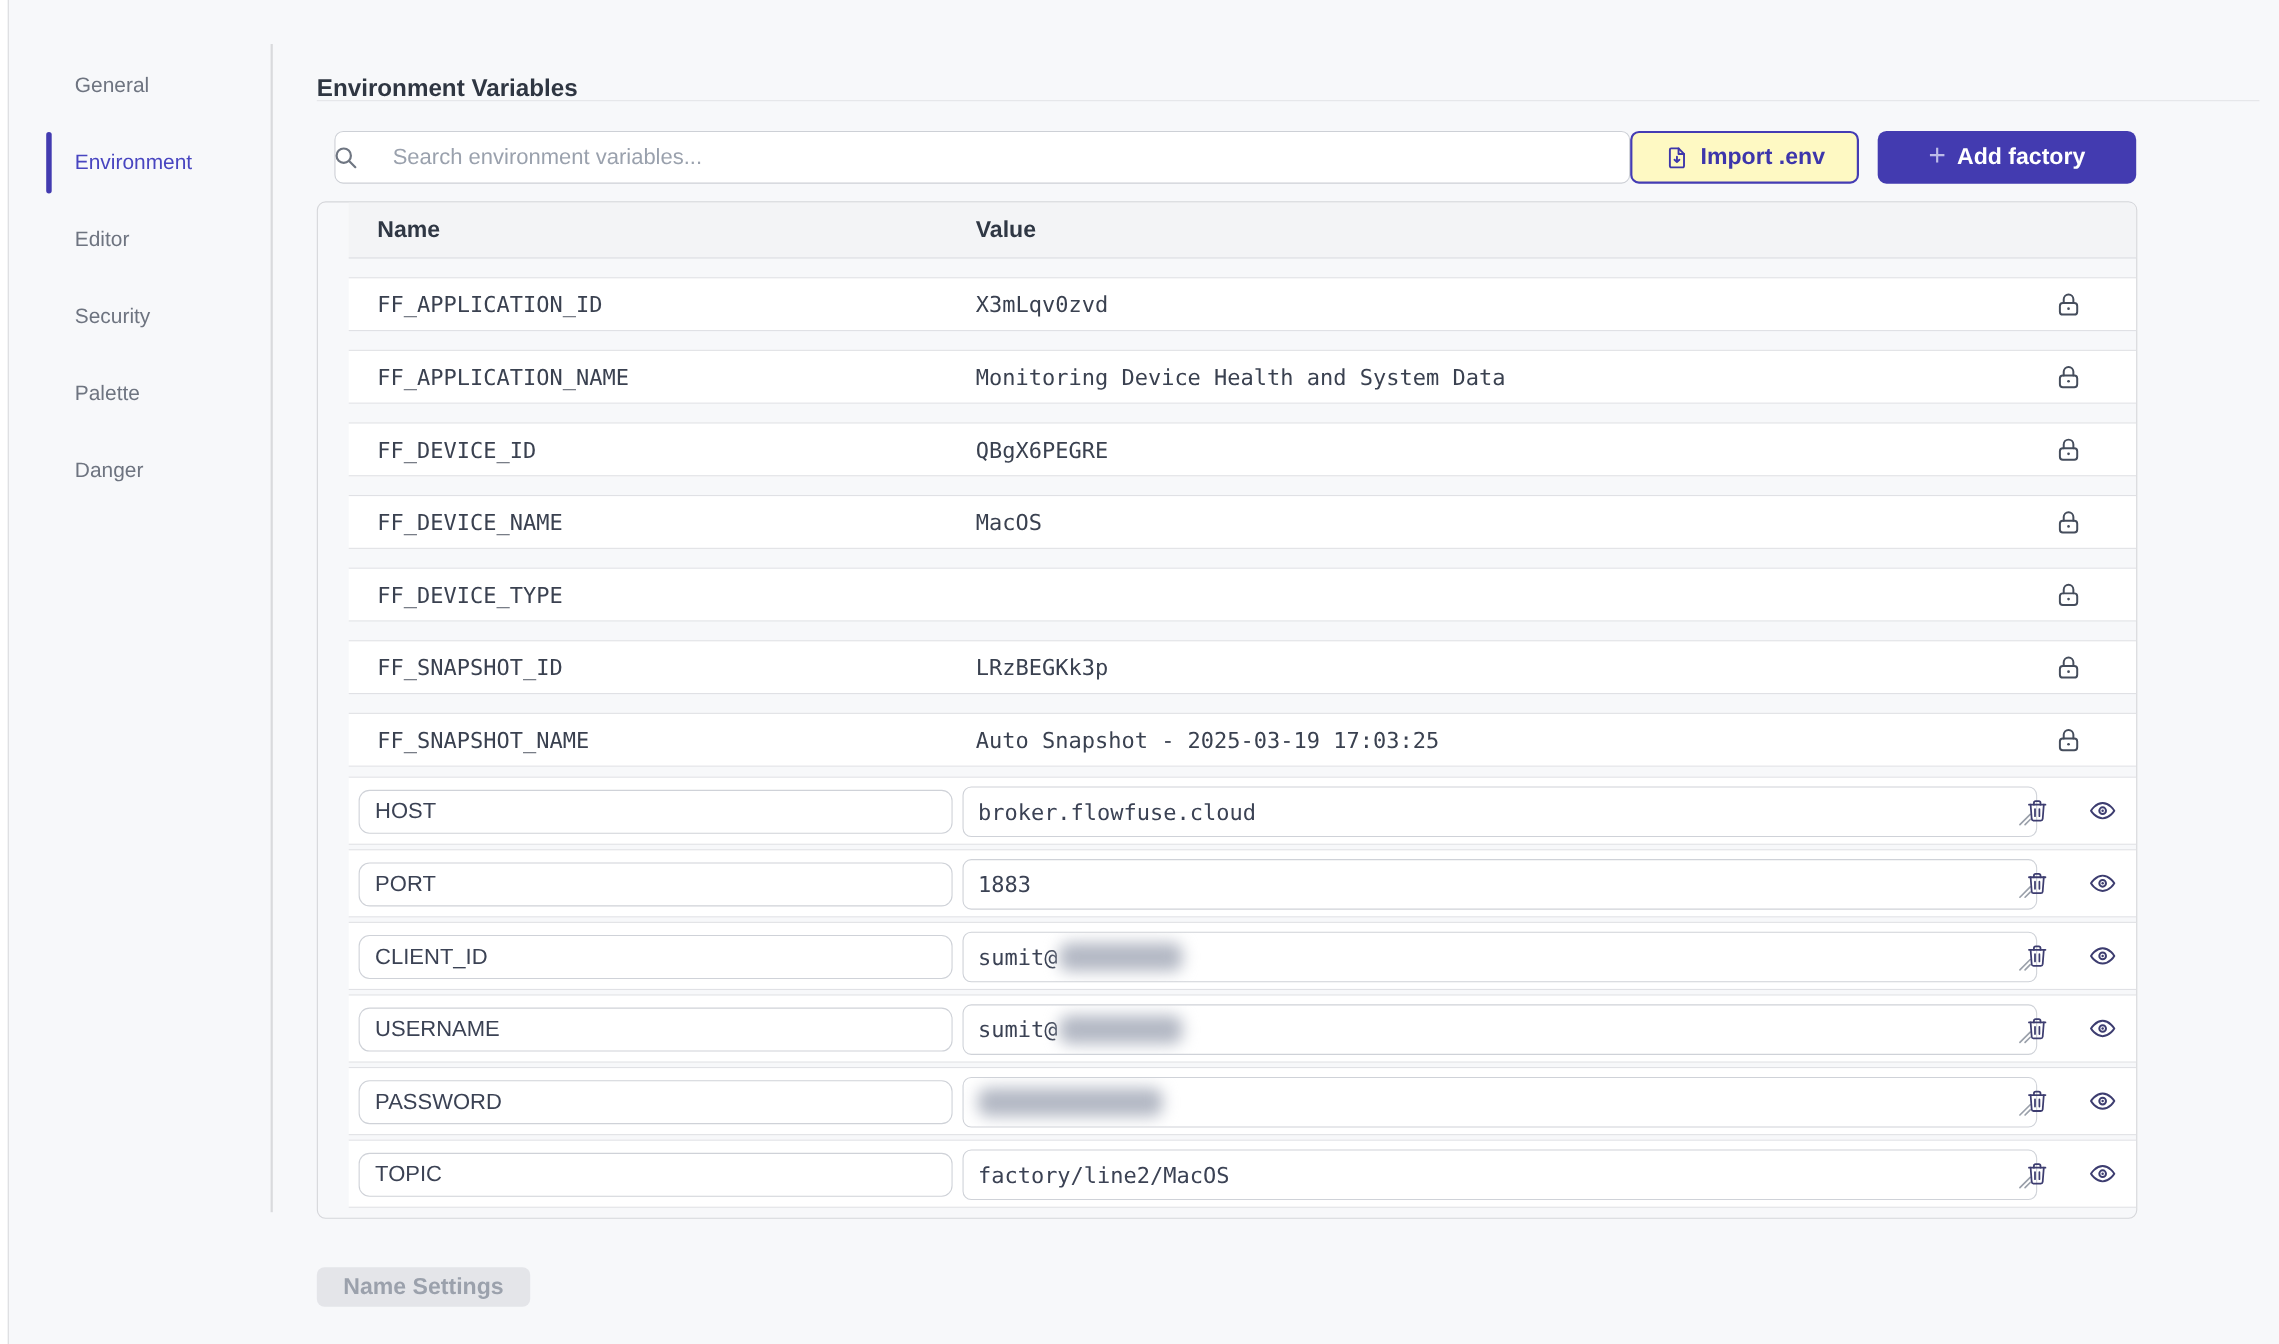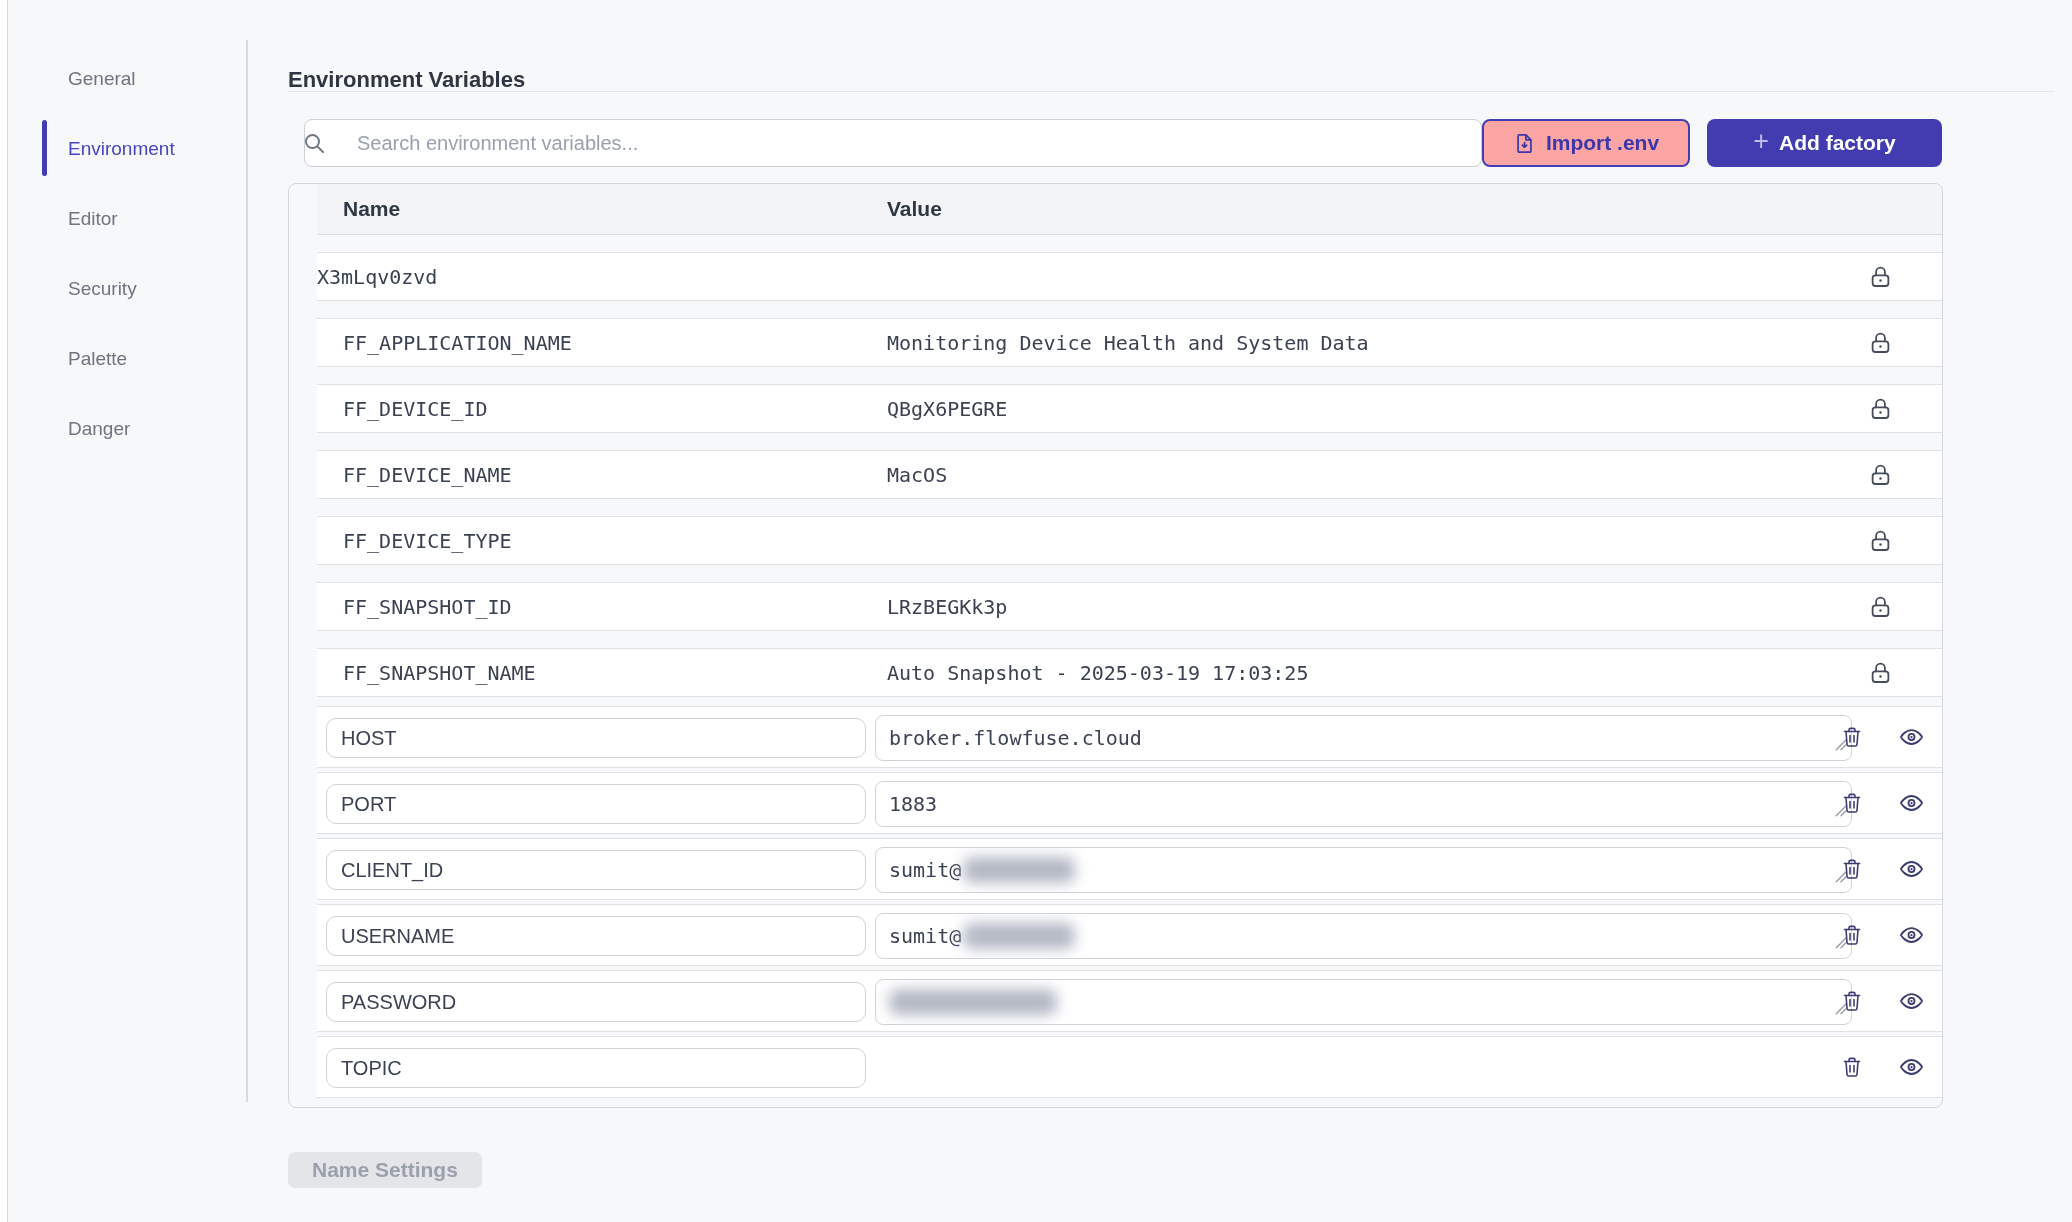--- a/index.html
+++ b/index.html
@@ -21,21 +21,21 @@
   
   .search-wrap{position:absolute;left:288px;top:119px;width:1178px;height:48px;padding-left:16px;}
   .search-input{width:100%;height:100%;box-sizing:border-box;border:1px solid #cdd0d6;border-radius:8px;
                 background:#ffffff;padding:0 16px 0 52px;font-size:20px;color:#3a4150;outline:none;
                 font-family:"Liberation Sans",sans-serif;}
   .search-input::placeholder{color:#9aa1ad;}
   .search-ico{position:absolute;left:14px;top:12px;}
   .btn{position:absolute;top:119px;height:48px;box-sizing:border-box;border-radius:8px;
        display:flex;align-items:center;justify-content:center;gap:10px;cursor:pointer;
        font-size:21px;font-weight:bold;white-space:nowrap;}
-  .btn-import{left:1482px;width:208px;background:#fca5a5;border:2px solid #443cb4;color:#3d36ab;}
+  .btn-import{left:1482px;width:208px;background:#fef9c3;border:2px solid #443cb4;color:#3d36ab;}
   .btn-add{left:1707px;width:235px;background:#433bb0;border:none;color:#ffffff;}
   .btn-add .plus{font-size:27px;font-weight:400;color:#bdbce8;line-height:1;margin-top:-3px;}
   
   .env-table{position:absolute;left:288px;top:183px;width:1655px;height:925px;box-sizing:border-box;
              border:1px solid #d5d6da;border-radius:8px;overflow:hidden;padding-left:28px;}
   .thead{height:50px;background:#f3f4f6;border-bottom:1px solid #dcdde1;display:flex;align-items:center;
          font-size:21px;font-weight:bold;color:#2f3744;}
   .th-name{margin-left:26px;width:544px;}
   .tbody{margin-top:17px;}
   .row{position:relative;background:#ffffff;border-top:1px solid #e0e1e5;border-bottom:1px solid #e0e1e5;
@@ -112,20 +112,21 @@
     <span>Add factory</span>
   </button>
 
   <div class="env-table">
     <div class="thead">
       <span class="th-name">Name</span>
       <span class="th-value">Value</span>
     </div>
     <div class="tbody">
         <div class="row locked">
+          <span class="cell-name">FF_APPLICATION_ID</span>
           <span class="cell-value">X3mLqv0zvd</span>
           <span class="lock">
             <svg width="27" height="27" viewBox="0 0 24 24" fill="none" stroke="#454d5c" stroke-width="1.6" stroke-linecap="round">
   <rect x="5" y="10.6" width="14" height="9.4" rx="2.4"></rect>
   <path d="M8.1 10.6V7.6a3.9 3.9 0 0 1 7.8 0v3"></path>
   <circle cx="12" cy="15.2" r="1.1" fill="#454d5c" stroke="none"></circle>
             </svg>
           </span>
         </div>
         <div class="row locked">
@@ -312,20 +313,26 @@
           <button class="icon-btn icon-eye">
             <svg width="27" height="27" viewBox="0 0 24 24" fill="none" stroke="#3d3d70" stroke-width="1.6" stroke-linecap="round" stroke-linejoin="round">
   <path d="M2.6 12S6.2 5.8 12 5.8 21.4 12 21.4 12 17.8 18.2 12 18.2 2.6 12 2.6 12Z"></path>
   <circle cx="12" cy="12" r="2.7"></circle>
   <circle cx="12" cy="12" r="1" fill="#3d3d70" stroke="none"></circle>
             </svg>
           </button>
         </div>
         <div class="row editable">
           <input class="name-input" type="text" value="TOPIC" style="">
+          <div class="value-box">
+            <span class="v-text">factory/line2/MacOS</span>
+            <span class="resize-h"><svg width="15" height="15" viewBox="0 0 16 16" fill="none" stroke="#9aa0aa" stroke-width="1.6" stroke-linecap="round">
+  <path d="M3.5 13.5L13.5 3.5M8.5 13.5l5-5"></path>
+              </svg></span>
+          </div>
           <button class="icon-btn icon-trash">
             <svg width="24" height="24" viewBox="0 0 24 24" fill="none" stroke="#3d3d70" stroke-width="1.6" stroke-linecap="round" stroke-linejoin="round">
   <path d="M4.5 6.5h15"></path>
               <path d="M9 6.5V5a1.6 1.6 0 0 1 1.6-1.6h2.8A1.6 1.6 0 0 1 15 5v1.5"></path>
   <path d="M6 6.5l1 13a1.7 1.7 0 0 0 1.7 1.5h6.6a1.7 1.7 0 0 0 1.7-1.5l1-13"></path>
   <path d="M10 10.5v6.5M14 10.5v6.5"></path>
             </svg>
           </button>
           <button class="icon-btn icon-eye">
             <svg width="27" height="27" viewBox="0 0 24 24" fill="none" stroke="#3d3d70" stroke-width="1.6" stroke-linecap="round" stroke-linejoin="round">

